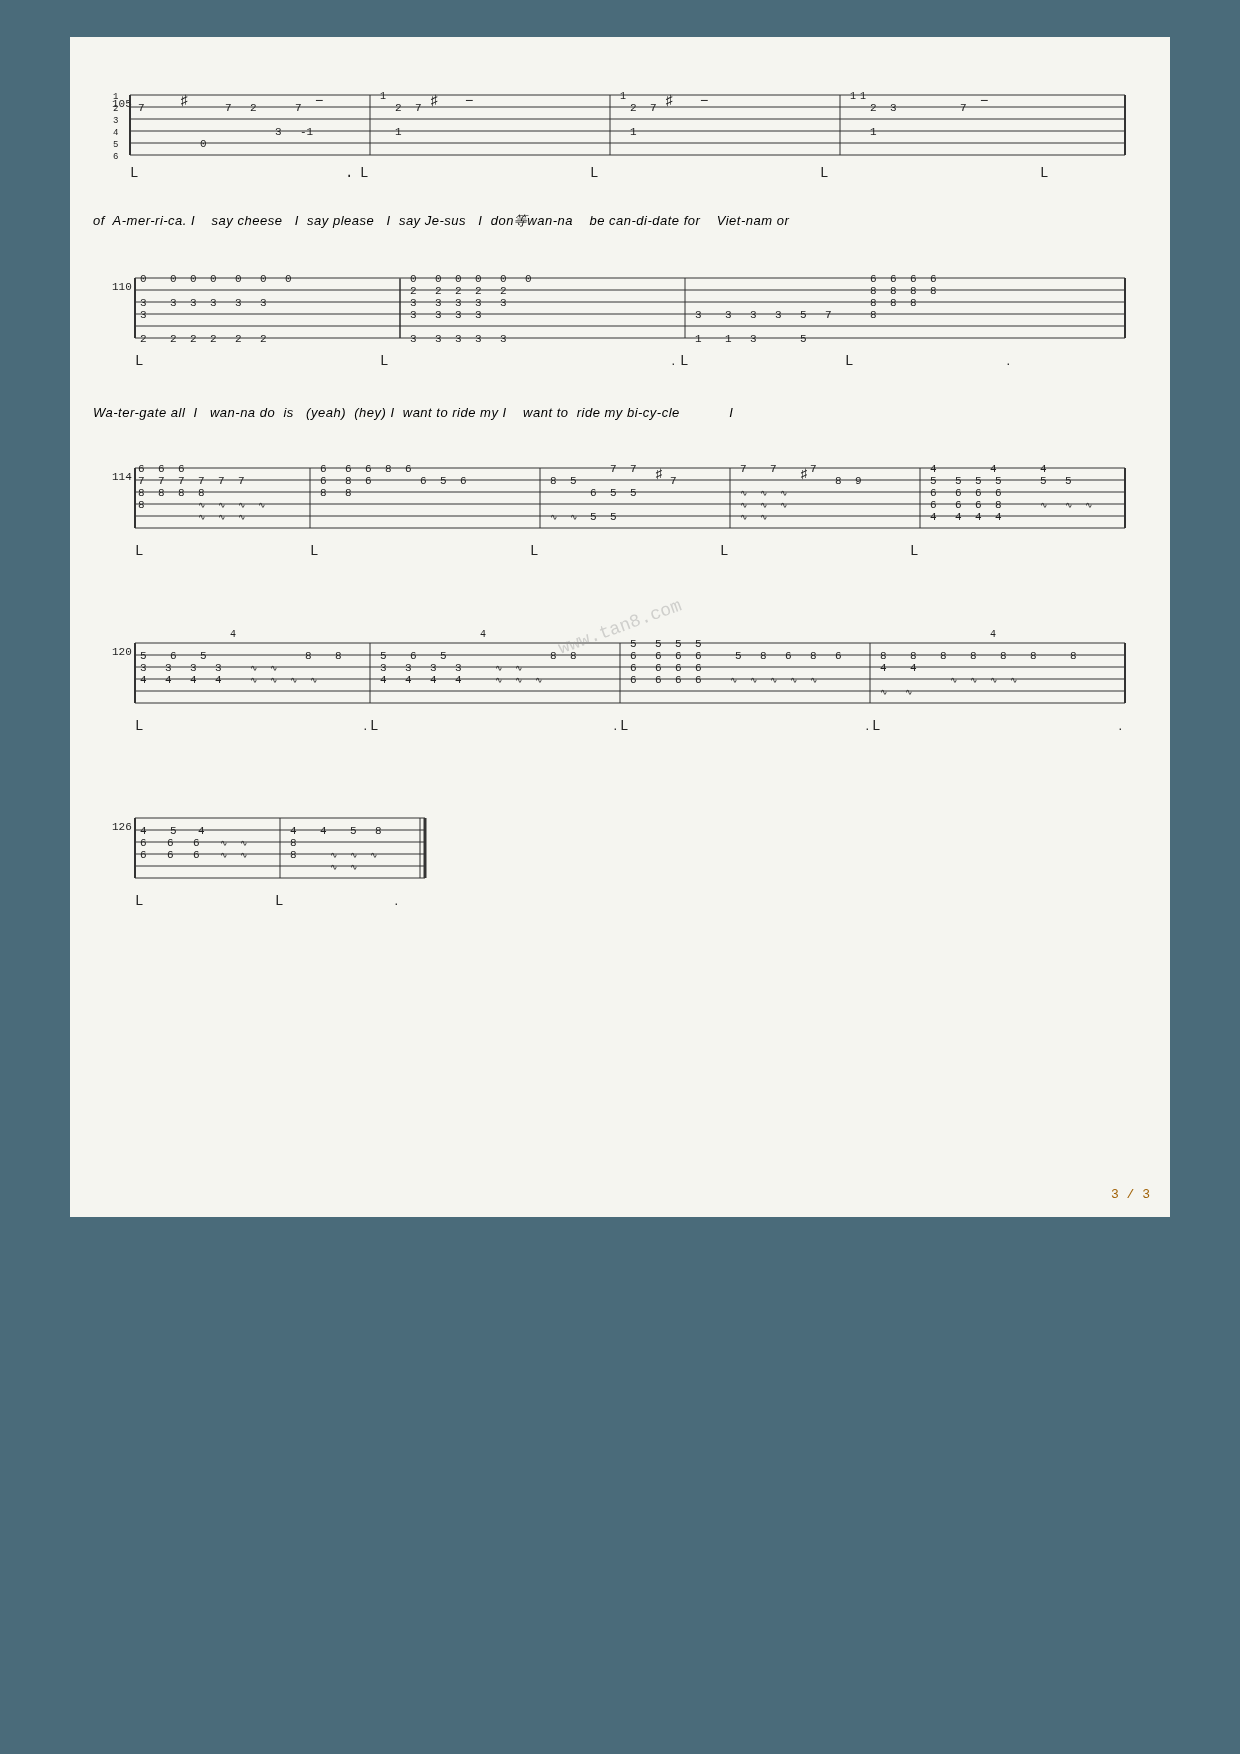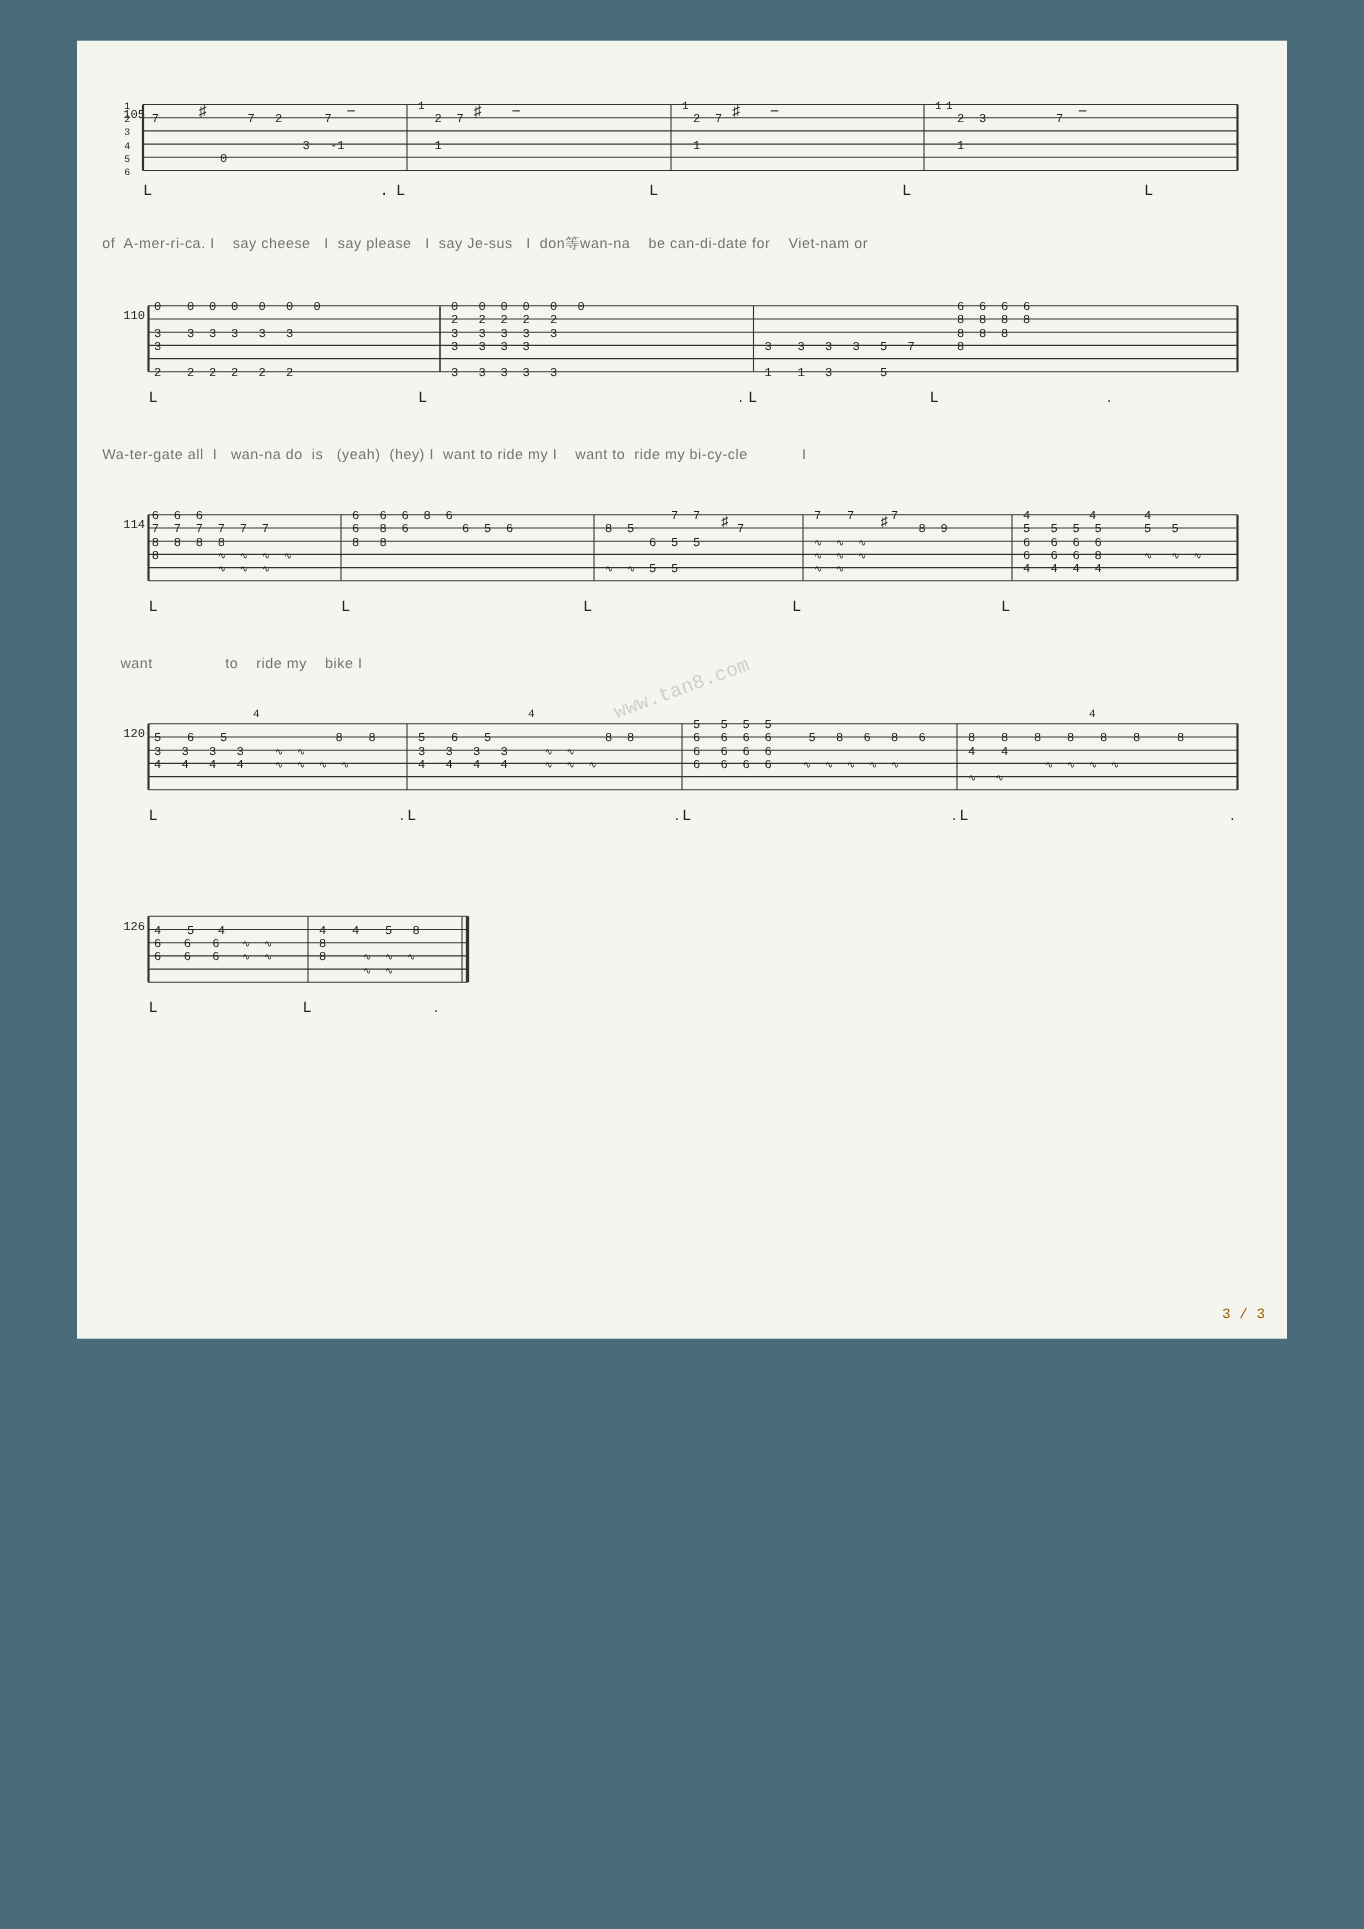--- a/index.html
+++ b/index.html
@@ -33,25 +33,26 @@
       left: 50%;
       transform: translate(-50%, -50%) rotate(-20deg);
       font-size: 18px;
       color: rgba(150,150,150,0.4);
       white-space: nowrap;
       pointer-events: none;
       z-index: 10;
     }
     .lyrics-line {
       font-size: 13px;
-      color: #737373;
+      color: #000000;
       font-family: Arial, sans-serif;
       margin-bottom: 25px;
       letter-spacing: 0.5px;
       white-space: pre;
+      font-style: italic;
     }
     
     .tab-svg {
       width: 100%;
     }
     svg text {
       font-family: 'Courier New', monospace;
     }
 
     
@@ -364,21 +365,20 @@
       <text x="930" y="58" font-size="9" fill="#222" font-family="Arial">∿</text>
       <text x="955" y="58" font-size="9" fill="#222" font-family="Arial">∿</text>
       <text x="975" y="58" font-size="9" fill="#222" font-family="Arial">∿</text>
 
       <text x="25" y="105" font-size="14" fill="#222" font-family="Arial">L</text>
       <text x="200" y="105" font-size="14" fill="#222" font-family="Arial">L</text>
       <text x="420" y="105" font-size="14" fill="#222" font-family="Arial">L</text>
       <text x="610" y="105" font-size="14" fill="#222" font-family="Arial">L</text>
       <text x="800" y="105" font-size="14" fill="#222" font-family="Arial">L</text>
     </svg>
-    <div class="lyrics-line">    want                to    ride my    bike I</div>
   </div>
 
   <div class="section section-120">
     <svg class="tab-svg" height="140" viewBox="0 0 1020 140">
       <text x="2" y="30" font-size="11" fill="#222" font-family="Arial">120</text>
 
       <line x1="25" y1="18" x2="1015" y2="18" stroke="#333" stroke-width="1"></line>
       <line x1="25" y1="30" x2="1015" y2="30" stroke="#333" stroke-width="1"></line>
       <line x1="25" y1="42" x2="1015" y2="42" stroke="#333" stroke-width="1"></line>
       <line x1="25" y1="54" x2="1015" y2="54" stroke="#333" stroke-width="1"></line>

